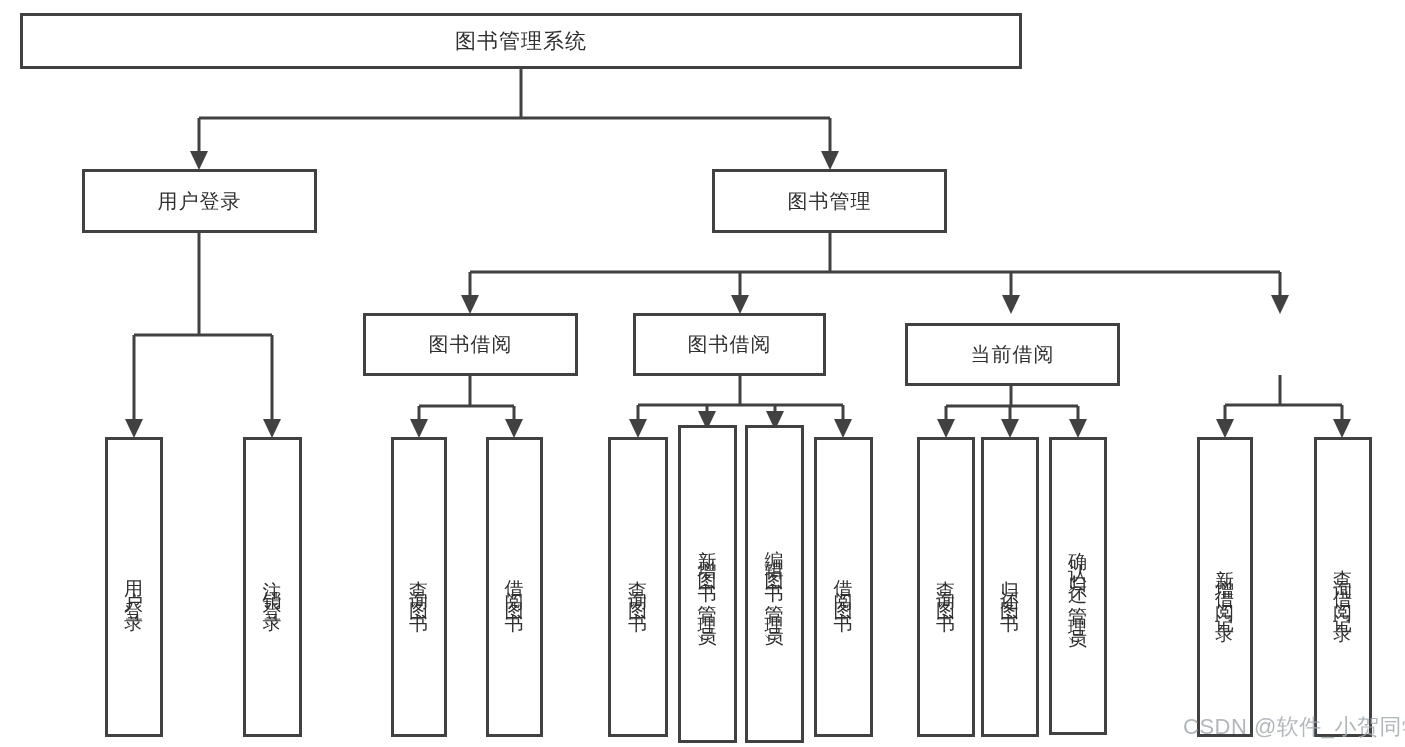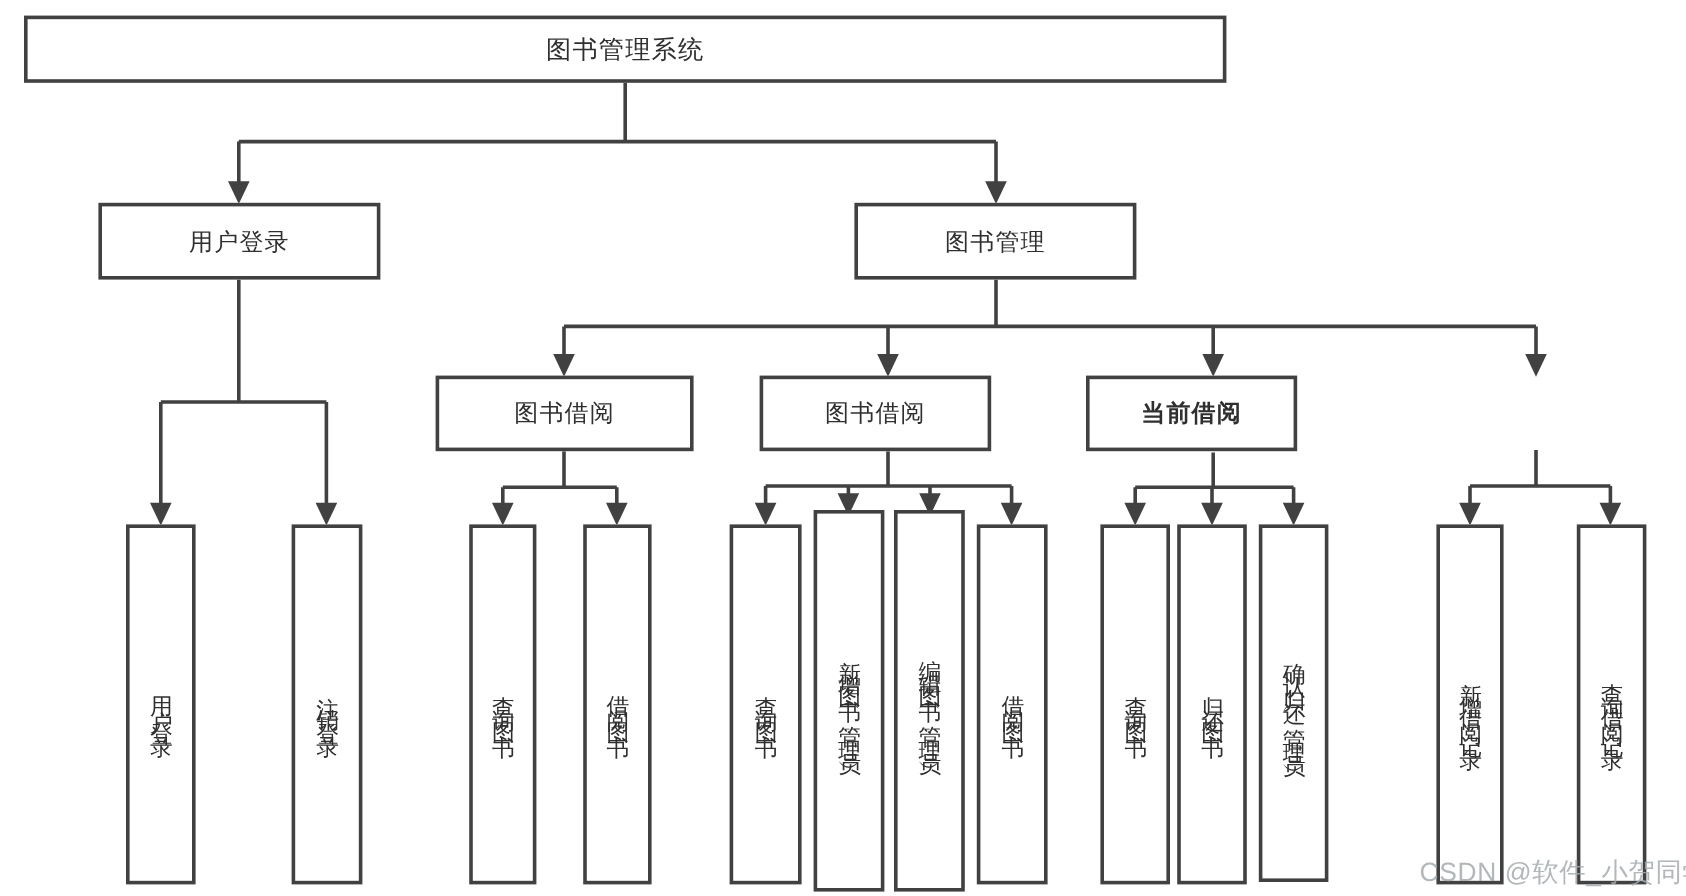--- a/index.html
+++ b/index.html
@@ -117,21 +117,21 @@
   <div class="node hbox" style="left:712px; top:169px; width:235px; height:64px;">
     <span>图书管理</span>
   </div>
 
   <div class="node hbox" style="left:363px; top:313px; width:215px; height:63px;">
     <span>图书借阅</span>
   </div>
   <div class="node hbox" style="left:633px; top:313px; width:193px; height:63px;">
     <span>图书借阅</span>
   </div>
-  <div class="node hbox" style="left:905px; top:313px; width:176px; height:63px;font-weight:bold;">
+  <div class="node hbox" style="left:905px; top:323px; width:215px; height:63px;">
     <span>当前借阅</span>
   </div>
 
   <div class="node vbox" style="left:105px; top:437px; width:58px; height:300px;">
     <span class="vtext">用户登录</span>
   </div>
   <div class="node vbox" style="left:243px; top:437px; width:59px; height:300px;">
     <span class="vtext">注销登录</span>
   </div>
 

